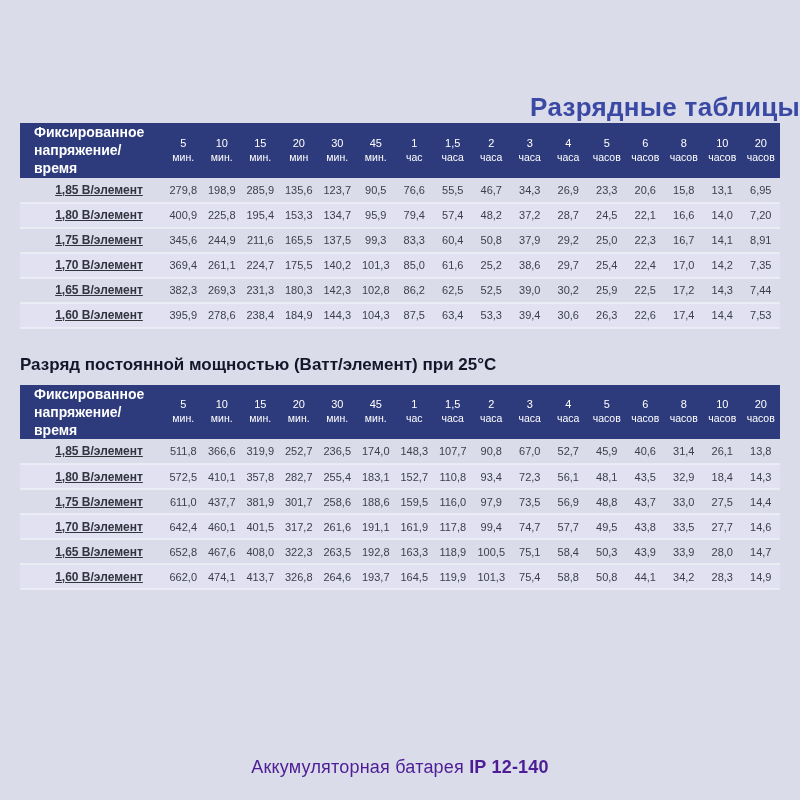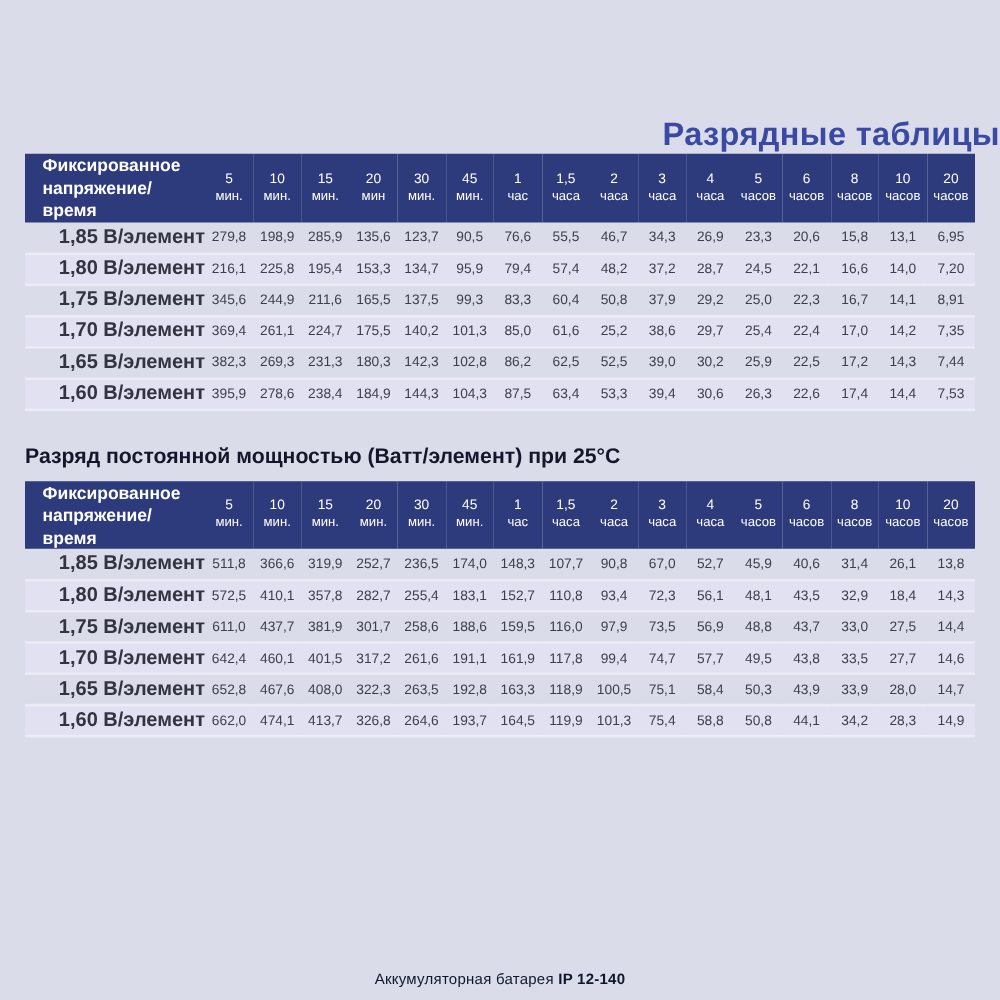--- a/index.html
+++ b/index.html
@@ -40,27 +40,27 @@
   table.data-table tbody tr{
     height:25px;
     border-bottom:2px solid rgba(255,255,255,0.40);
   }
   table.data-table tbody tr:nth-child(even){background:#e1e1f2;}
   table.data-table td{
     text-align:center;padding:0;
     font-size:11px;color:#3c3e4c;
   }
   table.data-table td.rowlabel{
-    text-align:right;padding-left:14px;
-    font-size:16px;font-weight:700;color:#32343f;
+    text-align:center;padding-left:14px;
+    font-size:12px;font-weight:700;color:#32343f;text-decoration:underline;
   }
   .footer{
-    position:absolute;left:0;bottom:10px;width:100%;
+    position:absolute;left:0;bottom:22px;width:100%;
     text-align:center;
-    font-size:12px;color:#0f172a;letter-spacing:.2px;
+    font-size:18px;color:#4c1d95;letter-spacing:.2px;
   }
   .footer b{font-weight:700;}
 </style>
 </head>
 <body>
 
 <div class="page">
 
   <h1 class="page-title">Разрядные таблицы</h1>
 
@@ -150,21 +150,21 @@
             <td>34,3</td>
             <td>26,9</td>
             <td>23,3</td>
             <td>20,6</td>
             <td>15,8</td>
             <td>13,1</td>
             <td>6,95</td>
           </tr>
           <tr>
             <td class="rowlabel">1,80 В/элемент</td>
-            <td>216,1</td>
+            <td>400,9</td>
             <td>225,8</td>
             <td>195,4</td>
             <td>153,3</td>
             <td>134,7</td>
             <td>95,9</td>
             <td>79,4</td>
             <td>57,4</td>
             <td>48,2</td>
             <td>37,2</td>
             <td>28,7</td>

